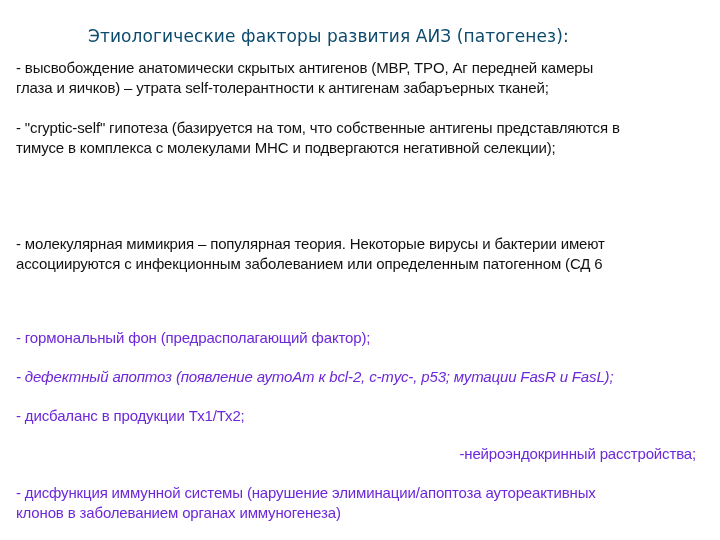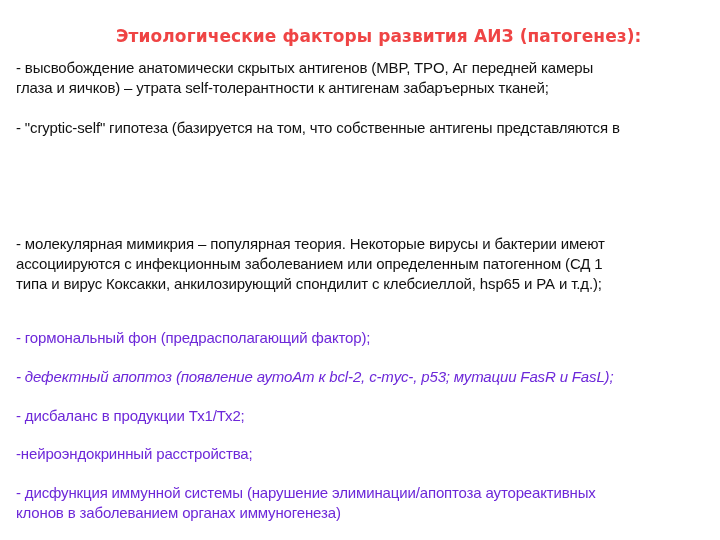--- a/index.html
+++ b/index.html
@@ -13,26 +13,25 @@
       position: relative;
       overflow: hidden;
       font-family: "Liberation Sans", sans-serif;
       color: #111111;
     }
     .slide-title {
       position: absolute;
       left: 88px;
       top: 26px;
       font-family: "DejaVu Sans", sans-serif;
-      font-weight: bold;
+      font-weight: normal;
       font-size: 17px;
       letter-spacing: 0.1px;
-      color: #ef4444;
+      color: #0c4a6e;
       white-space: nowrap;
-      margin-left: 28px;
     }
     .para {
       position: absolute;
       left: 16px;
       width: 680px;
       font-size: 15px;
       line-height: 20px;
       letter-spacing: -0.15px;
     }
     .para.black { color: #111111; }
@@ -45,44 +44,44 @@
 <div>
   <div class="slide-title">Этиологические факторы развития АИЗ (патогенез):</div>
 
   <div class="para black" style="top:58px;">
     <span class="line">- высвобождение анатомически скрытых антигенов (MBP, TPO, Аг передней камеры</span>
     <span class="line">глаза и яичков) – утрата self-толерантности к антигенам забаръерных тканей;</span>
   </div>
 
   <div class="para black" style="top:118px;">
     <span class="line">- "cryptic-self" гипотеза (базируется на том, что собственные антигены представляются в</span>
+    <span class="line">тимусе в комплекса с молекулами МНС и подвергаются негативной селекции);</span>
   </div>
 
   <div class="para black" style="top:176px;">
   </div>
 
   <div class="para black" style="top:234px;">
     <span class="line"> - молекулярная мимикрия – популярная теория. Некоторые вирусы и бактерии имеют</span>
-    <span class="line">ассоциируются с инфекционным заболеванием или определенным патогенном (СД 1</span>
-    <span class="line">типа и вирус Коксакки, анкилозирующий спондилит с клебсиеллой, hsp65 и РА и т.д.);</span>
+    <span class="line">ассоциируются с инфекционным заболеванием или определенным патогенном (СД 6</span>
   </div>
 
   <div class="para red" style="top:328px;">
     <span class="line">- гормональный фон (предрасполагающий фактор);</span>
   </div>
 
   <div class="para red" style="top:367px;font-style:italic;">
     <span class="line">- дефектный апоптоз (появление аутоАт к bcl-2, c-myc-, p53; мутации FasR и FasL);</span>
   </div>
 
   <div class="para red" style="top:406px;">
     <span class="line">- дисбаланс в продукции Тх1/Тх2;</span>
   </div>
 
-  <div class="para red" style="top:444px;">
+  <div class="para red" style="top:444px;text-align:right;">
     <span class="line">-нейроэндокринный расстройства;</span>
   </div>
 
   <div class="para red" style="top:483px;">
     <span class="line">- дисфункция иммунной системы (нарушение элиминации/апоптоза аутореактивных</span>
     <span class="line">клонов в заболеванием органах иммуногенеза)</span>
   </div>
 </div>
 
 </body></html>

